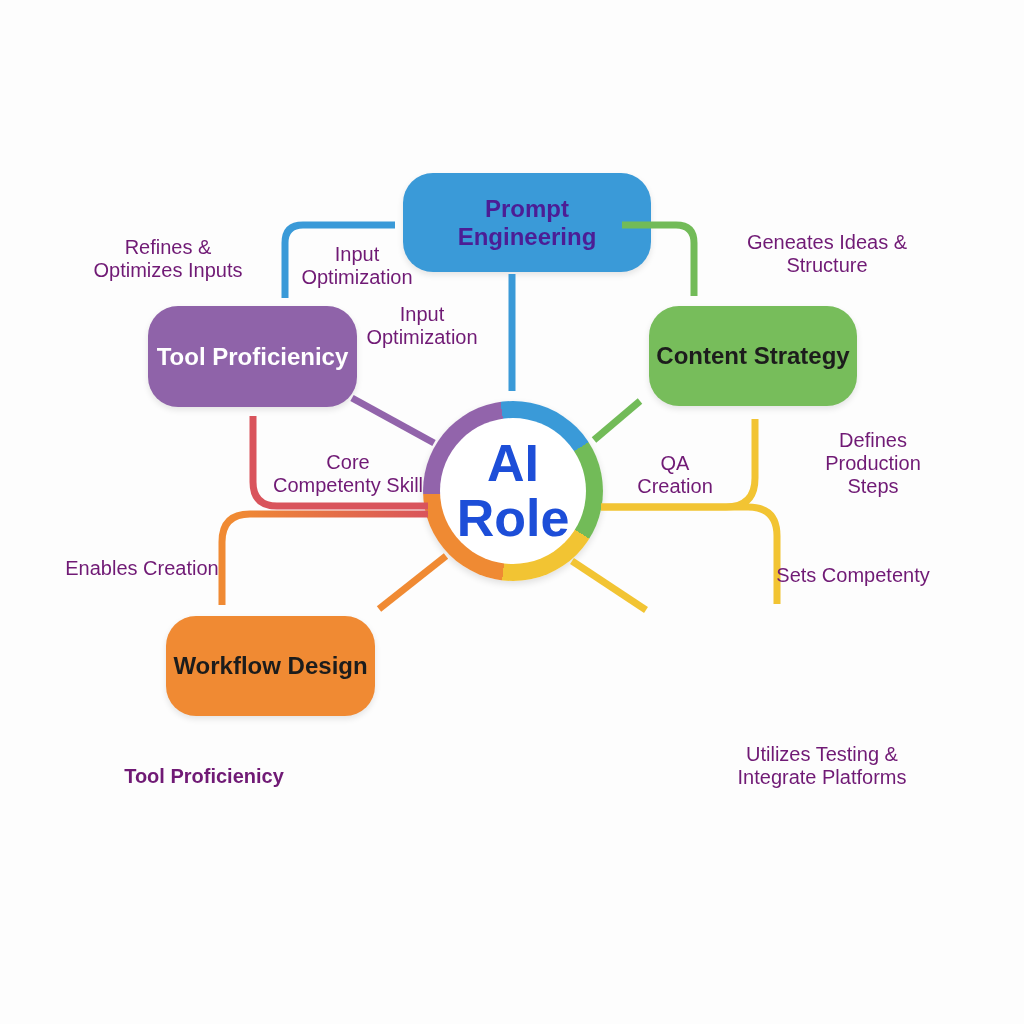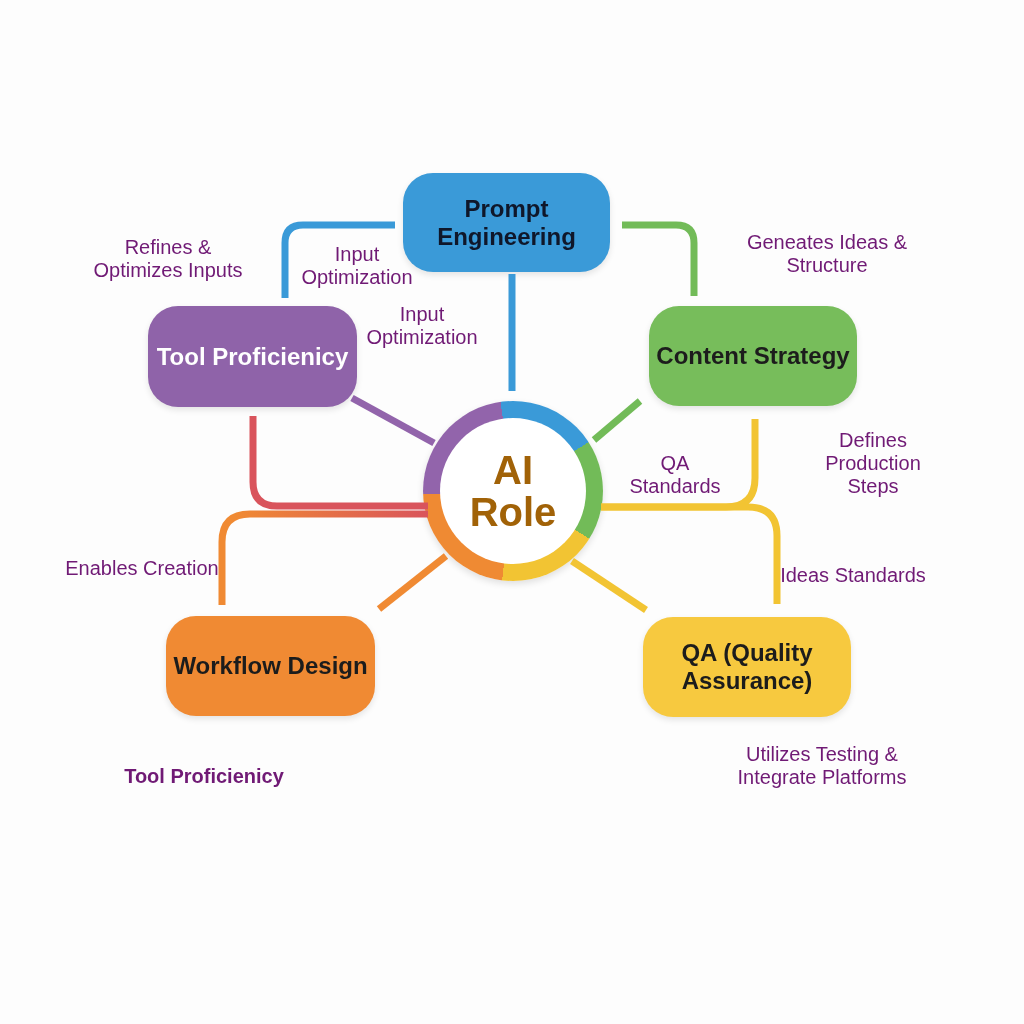--- a/index.html
+++ b/index.html
@@ -15,21 +15,21 @@
   .node{
     position:absolute;
     border-radius:30px;
     display:flex;align-items:center;justify-content:center;
     text-align:center;
     font-weight:bold;
     font-size:24px;line-height:1.15;
     white-space:pre-line;
     box-shadow:0 3px 6px rgba(0,0,0,0.10);
   }
-  .node-prompt  {left:403px;top:173px;width:207px;height:99px;background:#3a9ad8;color:#0f172a;}
+  .node-prompt  {left:403px;top:173px;width:248px;height:99px;background:#3a9ad8;color:#4c1d95;}
   .node-tool    {left:148px;top:306px;width:209px;height:101px;background:#8f63a9;color:#ffffff;}
   .node-content {left:649px;top:306px;width:208px;height:100px;background:#77bd5b;color:#1c1c1c;}
   .node-workflow{left:166px;top:616px;width:209px;height:100px;background:#f08a33;color:#1c1c1c;}
   .node-qa      {left:643px;top:617px;width:208px;height:100px;background:#f7c93f;color:#1c1c1c;}
 
   
   .ring{
     position:absolute;left:423px;top:401px;width:180px;height:180px;
     border-radius:50%;
     background:conic-gradient(
@@ -39,21 +39,21 @@
       #ef8a33 187deg 268deg,
       #9264ab 268deg 352deg,
       #3a9ad8 352deg 360deg);
     display:flex;align-items:center;justify-content:center;
     box-shadow:0 3px 7px rgba(0,0,0,0.12);
   }
   .ring-inner{
     width:146px;height:146px;border-radius:50%;background:#ffffff;
     display:flex;align-items:center;justify-content:center;
     text-align:center;
-    font-weight:bold;font-size:40px;line-height:1.06;color:#a16207;
+    font-weight:bold;font-size:52px;line-height:1.06;color:#1d4ed8;
     white-space:pre-line;
   }
 
   
   .lbl{
     position:absolute;
     transform:translate(-50%,-50%);
     color:#701a75;
     font-size:20px;line-height:23px;
     text-align:center;
@@ -81,22 +81,20 @@
 </head>
 <body>
 
 <div class="canvas">
 
   <div class="node node-prompt">Prompt
 Engineering</div>
   <div class="node node-tool">Tool Proficienicy</div>
   <div class="node node-content">Content Strategy</div>
   <div class="node node-workflow">Workflow Design</div>
-  <div class="node node-qa">QA (Quality
-Assurance)</div>
 
   <div class="ring">
     <div class="ring-inner">AI
 Role</div>
   </div>
 
   <svg class="connectors" width="1024" height="1024" viewBox="0 0 1024 1024">
     <defs>
       <marker id="m-blue" markerUnits="userSpaceOnUse" markerWidth="24" markerHeight="24" refX="17" refY="11" orient="auto-start-reverse">
         <path d="M2,2 L21,11 L2,20 Z" fill="#3a9ad8"></path>
@@ -145,24 +143,26 @@
     <path d="M 572 561 L 646 610" stroke="#f2c433" marker-end="url(#m-yellow)"></path>
   </svg>
 
   <div class="lbl lbl-refines">Refines &amp;
 Optimizes Inputs</div>
   <div class="lbl bold lbl-inputopt1">Input
 Optimization</div>
   <div class="lbl bold lbl-inputopt2">Input
 Optimization</div>
   <div class="lbl lbl-generates">Geneates Ideas &amp; Structure</div>
+  <div class="lbl bold lbl-core">Core
+Competenty Skill</div>
   <div class="lbl lbl-qastd">QA
-Standards</div>
+Creation</div>
   <div class="lbl lbl-defines">Defines Production Steps</div>
   <div class="lbl lbl-enables">Enables Creation</div>
-  <div class="lbl lbl-sets">Ideas Standards</div>
+  <div class="lbl lbl-sets">Sets Competenty</div>
   <div class="lbl lbl-toolnote">
     <div class="line1 bold" style="font-weight:bold">Tool Proficienicy</div>
   </div>
   <div class="lbl lbl-utilizes">Utilizes Testing &amp;
 Integrate Platforms</div>
 
 </div>
 
 </body></html>

